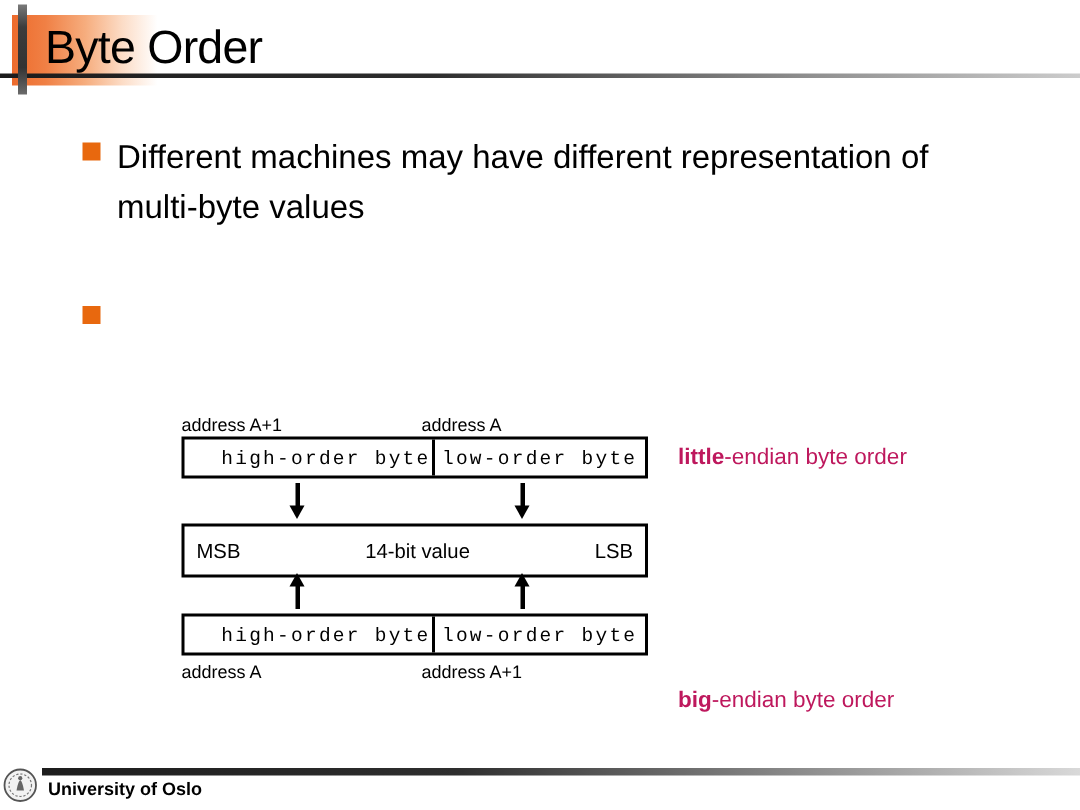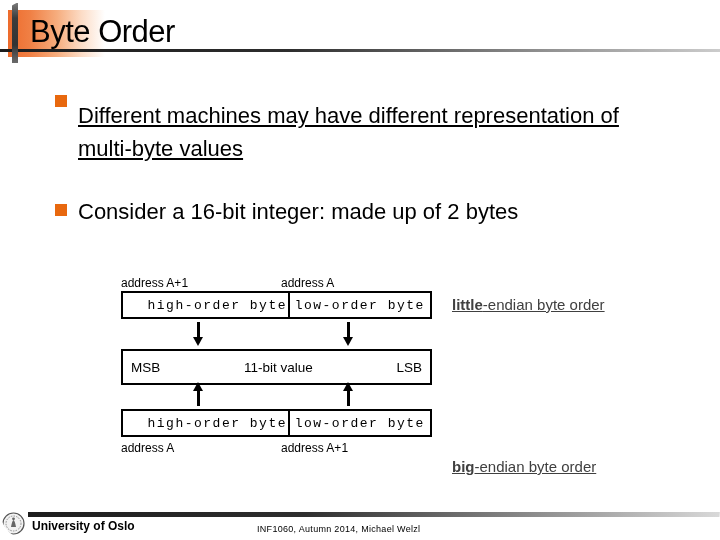--- a/index.html
+++ b/index.html
@@ -1,20 +1,19 @@
 <!DOCTYPE html>
 <html><head>
 <meta charset="utf-8">
 <style>
   html,body { margin:0; padding:0; background:#fff; }
   .slide {
     position:relative; width:720px; height:540px; background:#ffffff;
     font-family:"Liberation Sans","DejaVu Sans",sans-serif; color:#000;
     overflow:hidden;
-    border-radius:29px;
   }
 
   
   .orange-rect {
     position:absolute; left:8px; top:10px; width:102px; height:47px;
     background:linear-gradient(90deg,#ed6b2c 0%,#f08045 22%,#f6ad7e 48%,#fcdcc6 72%,#ffffff 95%);
     z-index:1;
   }
   .title-rule {
     position:absolute; left:0; top:49px; width:720px; height:3px;
@@ -33,21 +32,21 @@
 
   
   .bullet-square {
     position:absolute; width:12px; height:12px; background:#e8680e;
   }
   .bullet-text {
     position:absolute; left:78px; width:548px;
     font-size:22px; line-height:33px; color:#000;
   }
   #bullet1-square { left:55px; top:95px; }
-  #bullet1-text   { top:99px;text-decoration:underline; }
+  #bullet1-text   { top:88px; }
   #bullet2-square { left:55px; top:204px; }
   #bullet2-text   { top:195px; }
 
   
   .addr-label {
     position:absolute; font-size:12px; color:#000; text-align:left; line-height:14px;
   }
   .byte-box {
     position:absolute; left:121px; width:311px; height:28px;
     border:2px solid #000; box-sizing:border-box; display:flex; background:#fff;
@@ -71,21 +70,21 @@
   .arrow::after {
     content:""; position:absolute; left:0; width:0; height:0;
     border-left:5px solid transparent; border-right:5px solid transparent;
   }
   .arrow.down::before { top:0; height:16px; }
   .arrow.down::after  { top:15px; border-top:9px solid #000; }
   .arrow.up::before   { top:8px; height:16px; }
   .arrow.up::after    { top:0; border-bottom:9px solid #000; }
 
   .endian-label {
-    position:absolute; left:452px; font-size:15px; color:#404040; white-space:nowrap;text-decoration:underline;
+    position:absolute; left:452px; font-size:15px; color:#be185d; white-space:nowrap;
   }
   .endian-label b { font-weight:bold; }
 
   
   .footer-rule {
     position:absolute; left:28px; top:512px; width:692px; height:5px;
     background:linear-gradient(90deg,#1d1d1d 0%,#2e2e2e 40%,#9a9a9a 78%,#d9d9d9 100%);
   }
   .uio-logo { position:absolute; left:2px; top:512px; width:23px; height:23px; }
   .footer-org {
@@ -102,40 +101,39 @@
 
   <div class="orange-rect"></div>
   <div class="title-rule"></div>
   <div class="v-bar"></div>
   <div class="slide-title">Byte Order</div>
 
   <div id="bullet1-square" class="bullet-square"></div>
   <div id="bullet1-text" class="bullet-text">Different machines may have different representation of multi-byte values</div>
 
   <div id="bullet2-square" class="bullet-square"></div>
-  <div id="bullet2-text" class="bullet-text">Consider a 16-bit integer: made up of 2 bytes</div>
 
   <div class="addr-label" style="left:121px; top:276px; width:159px;">address A+1</div>
   <div class="addr-label" style="left:281px; top:276px; width:140px;">address A</div>
 
   <div class="byte-box" style="top:291px;">
     <div class="byte-cell left">high-order byte</div>
     <div class="byte-cell">low-order byte</div>
   </div>
 
   <div class="endian-label" style="top:296px;">
     <b>little</b><span>-endian byte order</span>
   </div>
 
   <div class="arrow down" style="left:193px; top:322px;"></div>
   <div class="arrow down" style="left:343px; top:322px;"></div>
 
   <div class="value-box">
     <span>MSB</span>
-    <span>11-bit value</span>
+    <span>14-bit value</span>
     <span>LSB</span>
   </div>
 
   <div class="arrow up" style="left:193px; top:382px;"></div>
   <div class="arrow up" style="left:343px; top:382px;"></div>
 
   <div class="byte-box" style="top:409px;">
     <div class="byte-cell left">high-order byte</div>
     <div class="byte-cell">low-order byte</div>
   </div>
@@ -150,15 +148,14 @@
   <div class="footer-rule"></div>
   <div class="uio-logo">
     <svg width="23" height="23" viewBox="0 0 23 23">
       <circle cx="11.5" cy="11.5" r="10.5" fill="#f2f2f2" stroke="#555" stroke-width="1.2"></circle>
       <circle cx="11.5" cy="11.5" r="7.5" fill="none" stroke="#777" stroke-width="0.8" stroke-dasharray="1.5,1.2"></circle>
       <path d="M9 15 Q10 9 11.5 8 Q13 9 14 15 Z" fill="#666"></path>
       <circle cx="11.5" cy="6.8" r="1.4" fill="#666"></circle>
     </svg>
   </div>
   <div class="footer-org">University of Oslo</div>
-  <div class="footer-course">INF1060, Autumn 2014, Michael Welzl</div>
 
 </div>
 
 </body></html>

